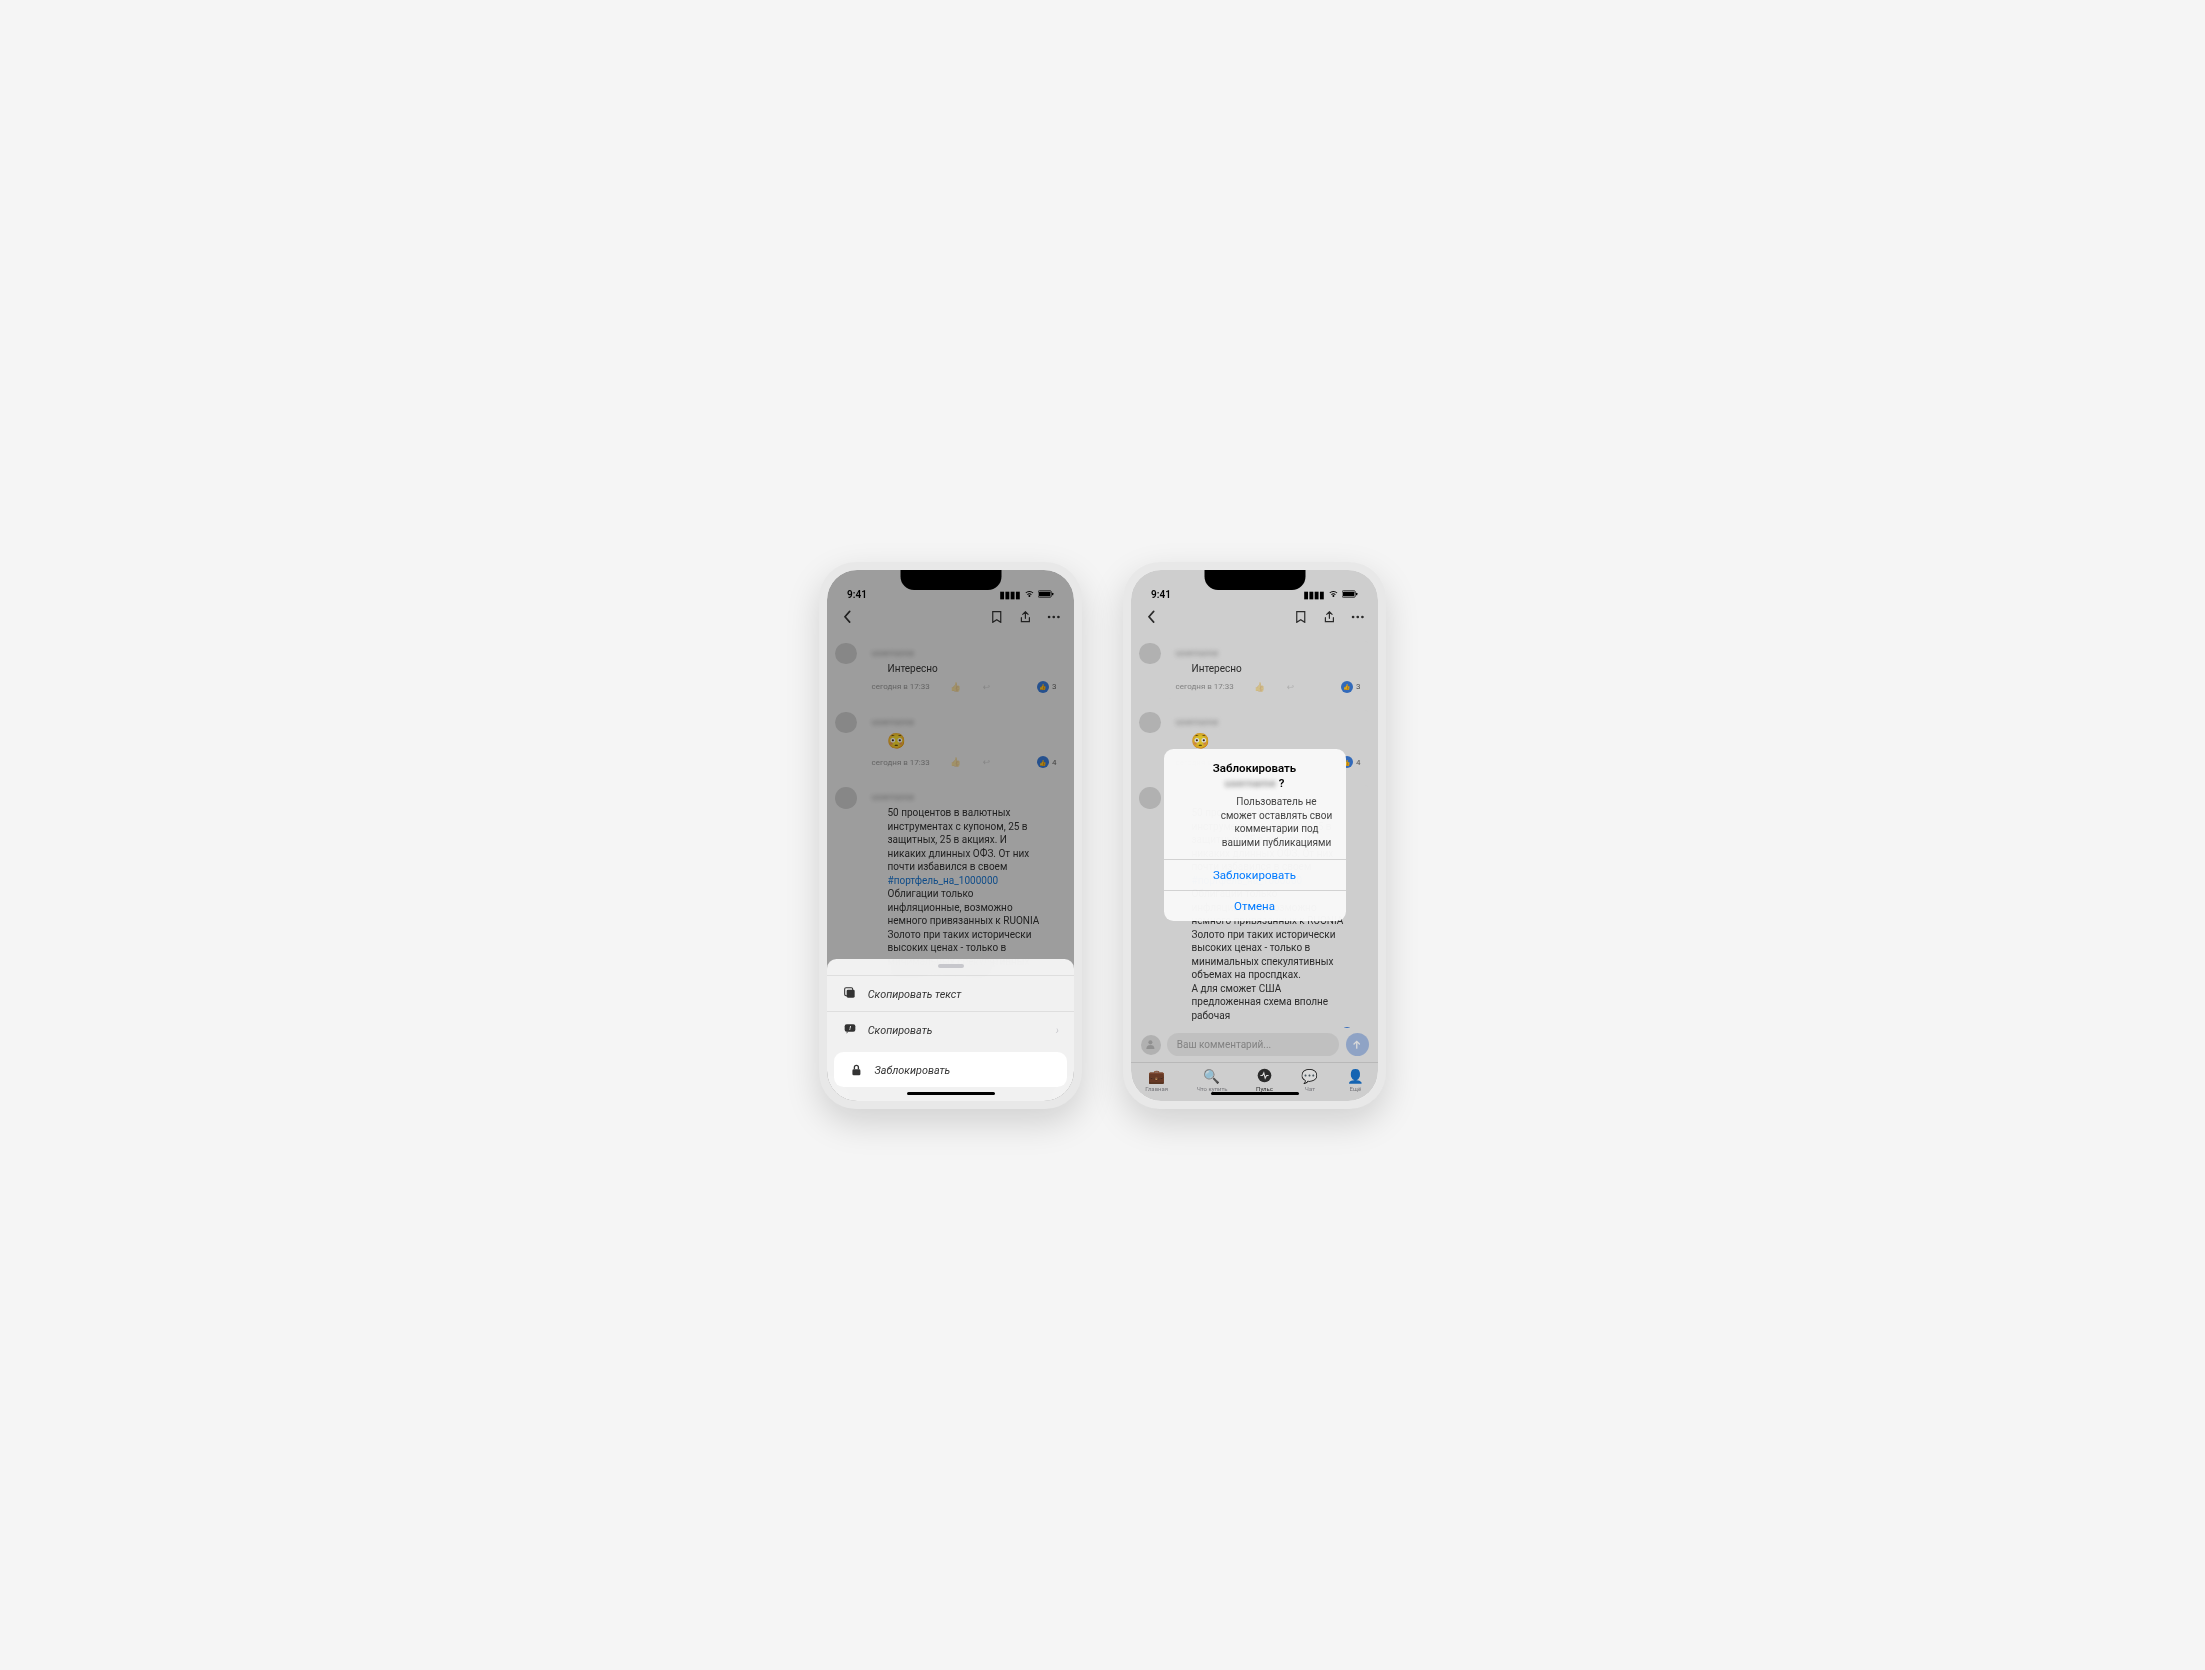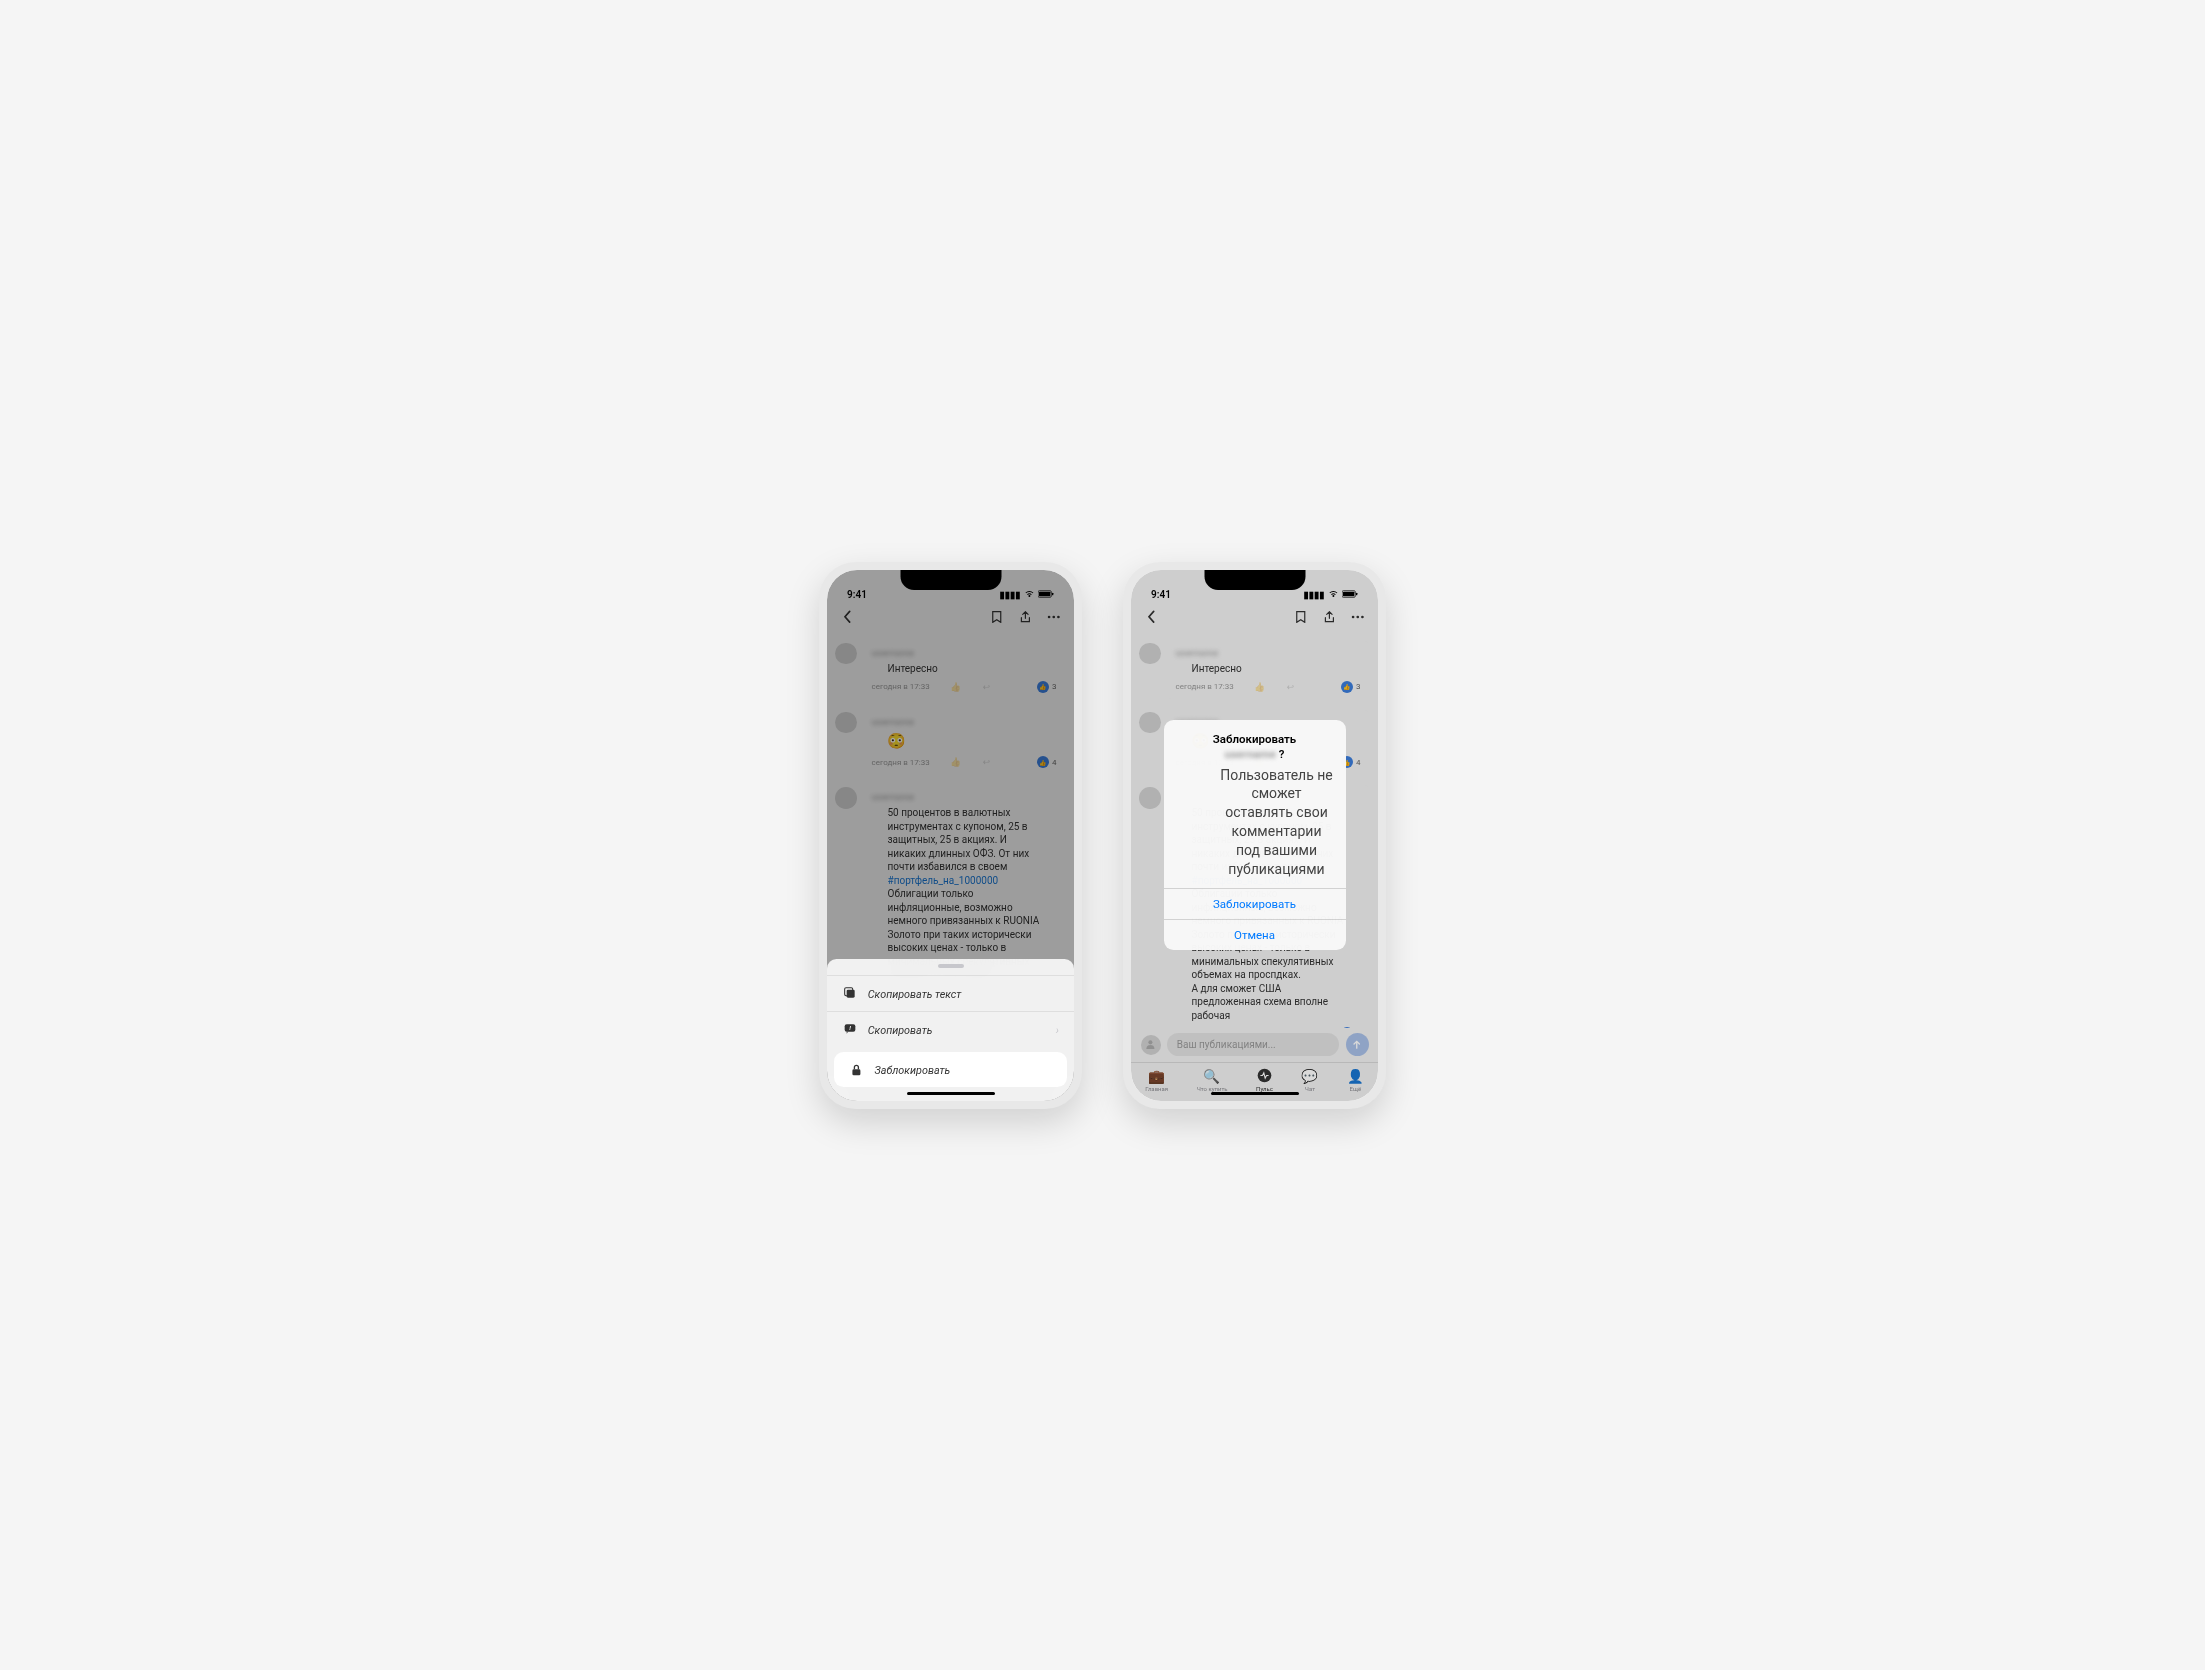--- a/index.html
+++ b/index.html
@@ -172,21 +172,21 @@
   .alert {
     width: 182px;
     background: rgba(248,248,248,0.98);
     border-radius: 9.5px;
     overflow: hidden;
     text-align: center;
   }
   .alert-header { padding: 12px 10.8px 9.5px; }
   .alert-title { font-size: 11.5px; font-weight: 600; line-height: 1.3; }
   .alert-title-blur { filter: blur(2px); color: #999; }
-  .alert-body { font-size: 14px; color: #444; margin-top: 4px; line-height: 1.35; margin-left: 44px; }
+  .alert-body { font-size: 10px; color: #444; margin-top: 4px; line-height: 1.35; margin-left: 44px; }
   .alert-button {
     border-top: 0.3px solid rgba(0,0,0,0.15);
     padding: 8px;
     font-size: 11.5px;
     color: #007aff;
   }
   
   
   .comment-bar {
     position: absolute;
@@ -492,21 +492,21 @@
       </div>
     </div>
 
     <div class="comment-bar">
       <span class="comment-avatar">
         <svg width="10.8" height="10.8" viewBox="0 0 16 16">
             <circle cx="8" cy="5" r="3" fill="#aaa"></circle>
             <path d="M2 15a6 6 0 0112 0" fill="#aaa"></path>
           </svg>
       </span>
-      <div class="comment-input">Ваш публикациями...</div>
+      <div class="comment-input">Ваш комментарий...</div>
       <div class="send-btn">
         <svg width="9.5" height="9.5" viewBox="0 0 14 14">
             <path d="M7 12V2M3 6l4-4 4 4" stroke="#fff" stroke-width="2" fill="none" stroke-linecap="round"></path>
           </svg>
       </div>
     </div>
 
     <div class="tab-bar">
       <div class="tab-item">
         <span class="tab-icon">💼</span>

